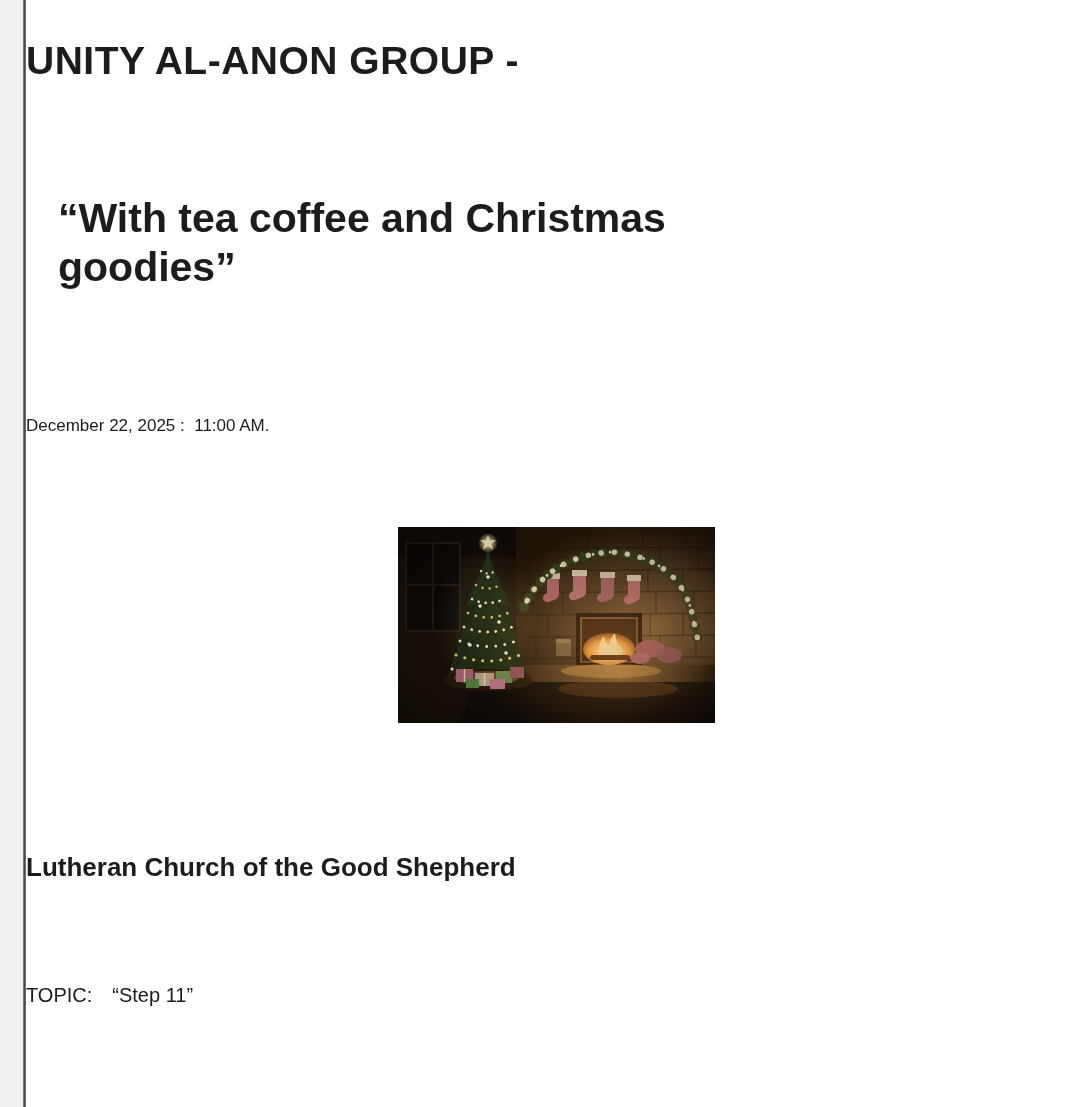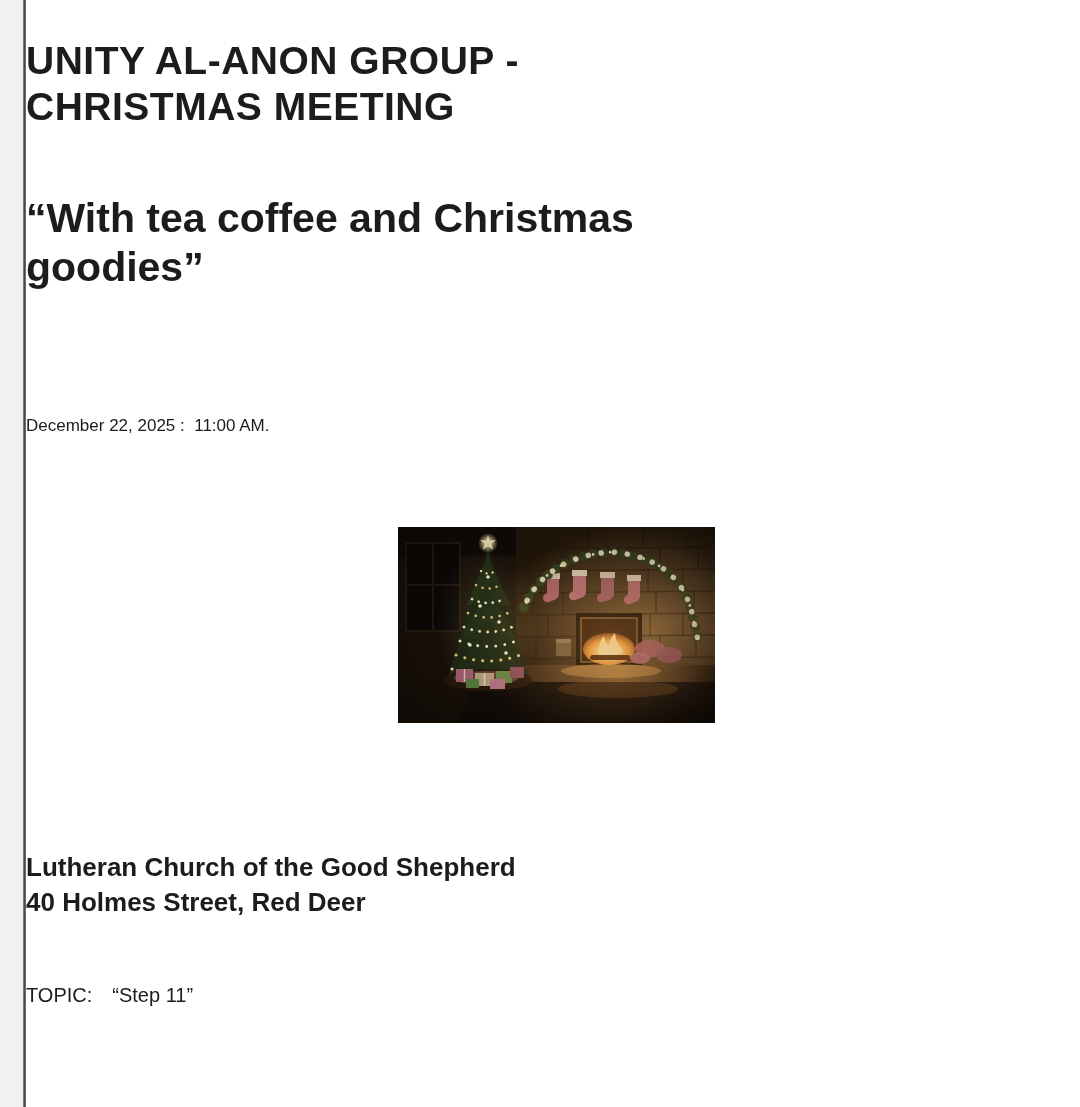--- a/index.html
+++ b/index.html
@@ -23,21 +23,21 @@
     position: absolute; left: 26px; right: 0; top: 0; height: 100%;
     text-align: left;
   }
   .title {
     position: absolute; top: 38px; left: 0; right: 0;
     font-size: 39px; font-weight: bold; line-height: 46px;
     letter-spacing: 0.5px;
   }
   .subtitle {
     position: absolute; top: 194px; left: 0; right: 0;
-    font-size: 41px; font-weight: bold; line-height: 49px;
+    font-size: 41px; font-weight: bold; line-height: 49px; padding-left: 32px;
   }
   .datetime {
     position: absolute; top: 416px; left: 0; right: 0;
     font-size: 17px; white-space: pre;
   }
   .photo-frame {
     position: absolute; top: 527px; left: 372px;
     width: 317px; height: 196px;
   }
   .photo-frame svg { display: block; width: 317px; height: 196px; }
@@ -54,21 +54,20 @@
 </head>
 <body>
 
 <div class="scan-strip"></div>
 <div class="scan-line"></div>
 
 <div class="content">
 
   <div class="title">
     <div>UNITY AL-ANON GROUP -</div>
-    <div>CHRISTMAS MEETING</div>
   </div>
 
   <div class="subtitle">
     <div>“With tea coffee and Christmas</div>
     <div>goodies”</div>
   </div>
 
   <div class="datetime">December 22, 2025 :  11:00 AM.</div>
 
   <div class="photo-frame" aria-label="Christmas tree with lights and presents beside a stone fireplace with hanging stockings, garland and a burning fire">
@@ -242,20 +241,19 @@
         <line x1="66.5" y1="142" x2="66.5" y2="155" stroke="#e8d4b8" stroke-width="1.4"></line>
       </g>
 
       <ellipse cx="218" cy="115" rx="145" ry="105" fill="url(#roomGlow)"></ellipse>
       <rect x="0" y="0" width="317" height="196" fill="url(#vignette)"></rect>
     </svg>
   </div>
 
   <div class="venue">
     <div>Lutheran Church of the Good Shepherd</div>
-    <div>40 Holmes Street, Red Deer</div>
   </div>
 
   <div class="topic">
     <span class="topic-label">TOPIC:</span><span class="topic-value">“Step 11”</span>
   </div>
 
 </div>
 
 </body></html>

